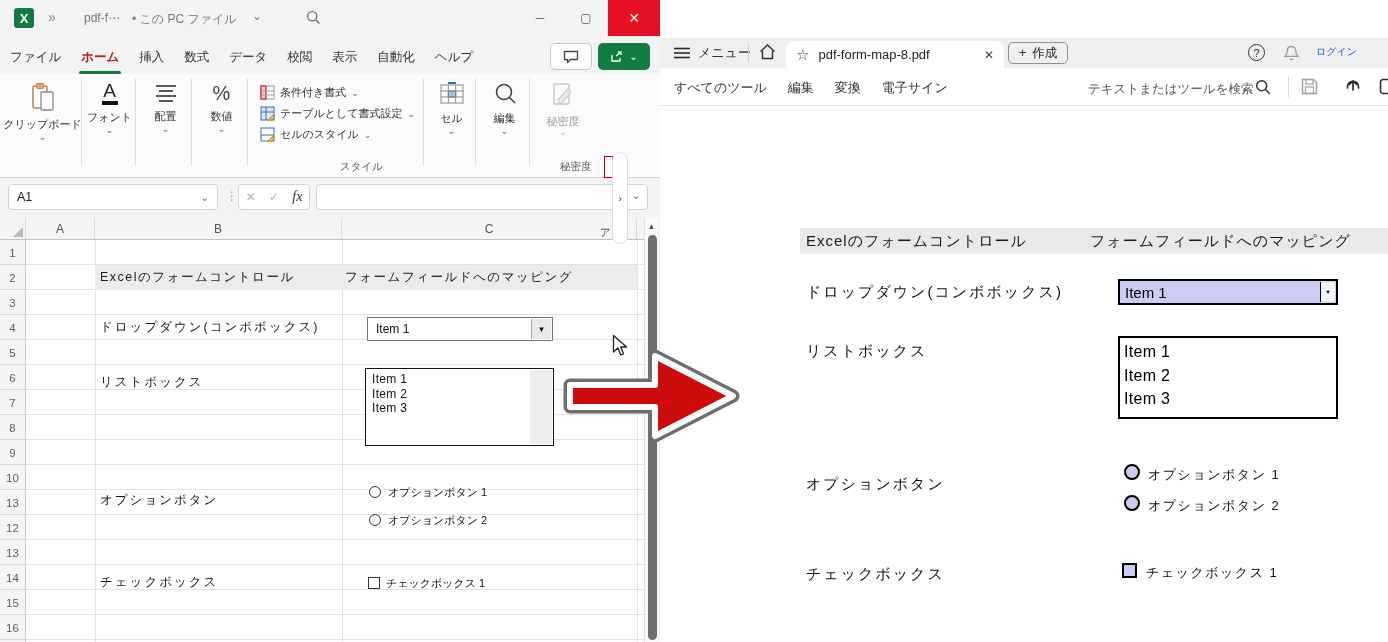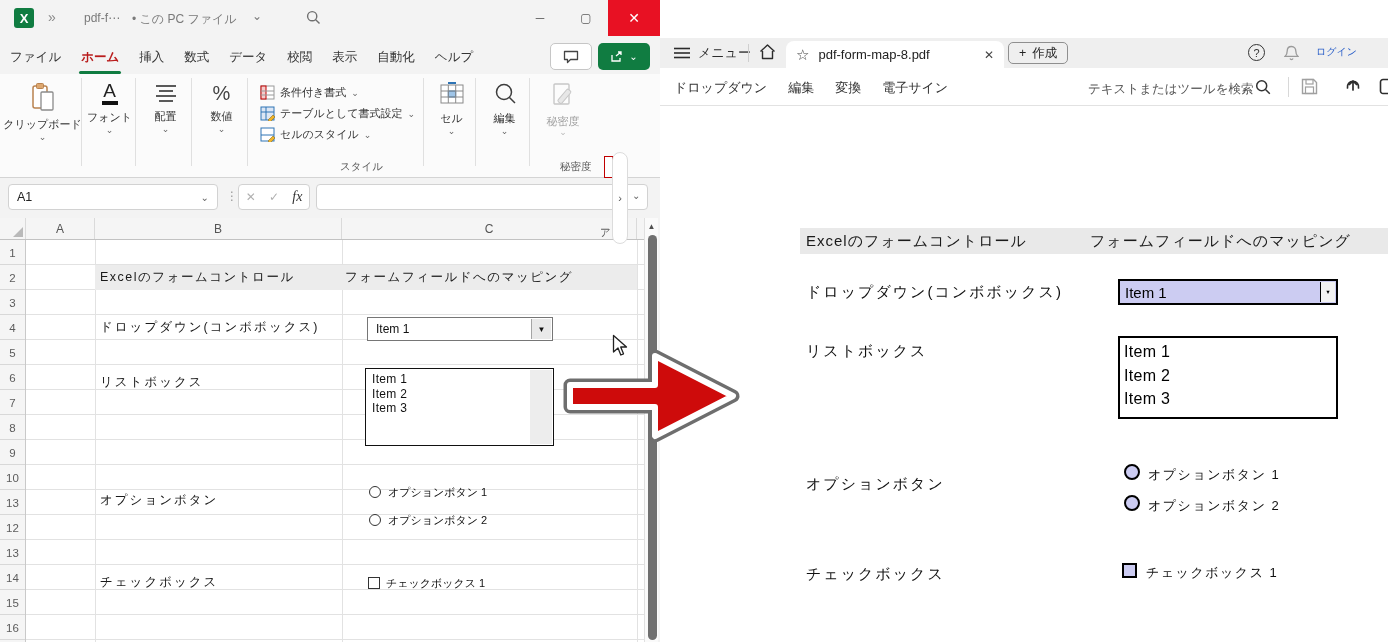--- a/index.html
+++ b/index.html
@@ -429,21 +429,21 @@
           <svg width="15" height="16" viewBox="0 0 15 16">
             <path d="M7.5 1.5c-2.8 0-4.3 2-4.3 4.5 0 3-1.2 4.5-2 5.3h12.6c-.8-.8-2-2.3-2-5.3 0-2.5-1.5-4.5-4.3-4.5z" fill="none" stroke="#9a9a9a" stroke-width="1.3"></path>
             <path d="M6 13.5a1.6 1.6 0 003 0" fill="none" stroke="#9a9a9a" stroke-width="1.3"></path>
           </svg>
         </span>
       <span class="ac-login">ログイン</span>
     </div>
 
     <div class="ac-toolbar">
       <div class="ac-tools">
-        <span>ドロップダウン</span>
+        <span>すべてのツール</span>
         <span>編集</span>
         <span>変換</span>
         <span>電子サイン</span>
       </div>
       <span class="ac-search-text">テキストまたはツールを検索</span>
       <span class="ac-search-icon">
           <svg width="16" height="16" viewBox="0 0 16 16">
             <circle cx="6.7" cy="6.7" r="5" fill="none" stroke="#333" stroke-width="1.5"></circle>
             <line x1="10.5" y1="10.5" x2="14.8" y2="14.8" stroke="#333" stroke-width="1.5"></line>
           </svg>

